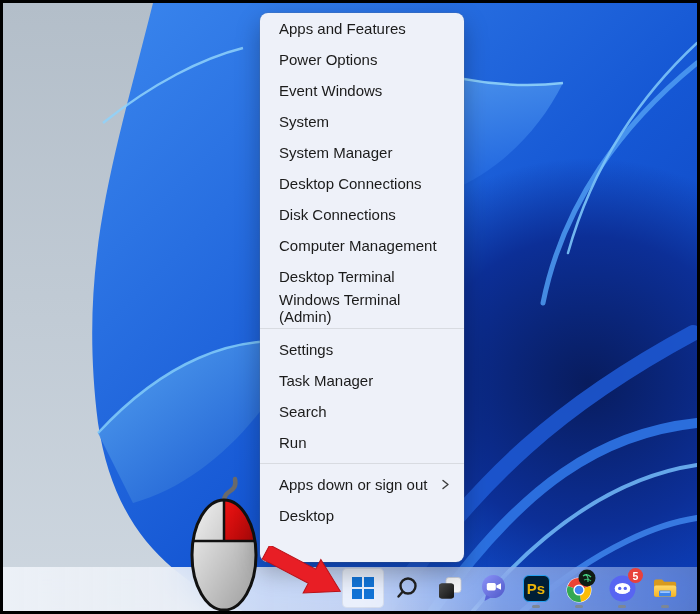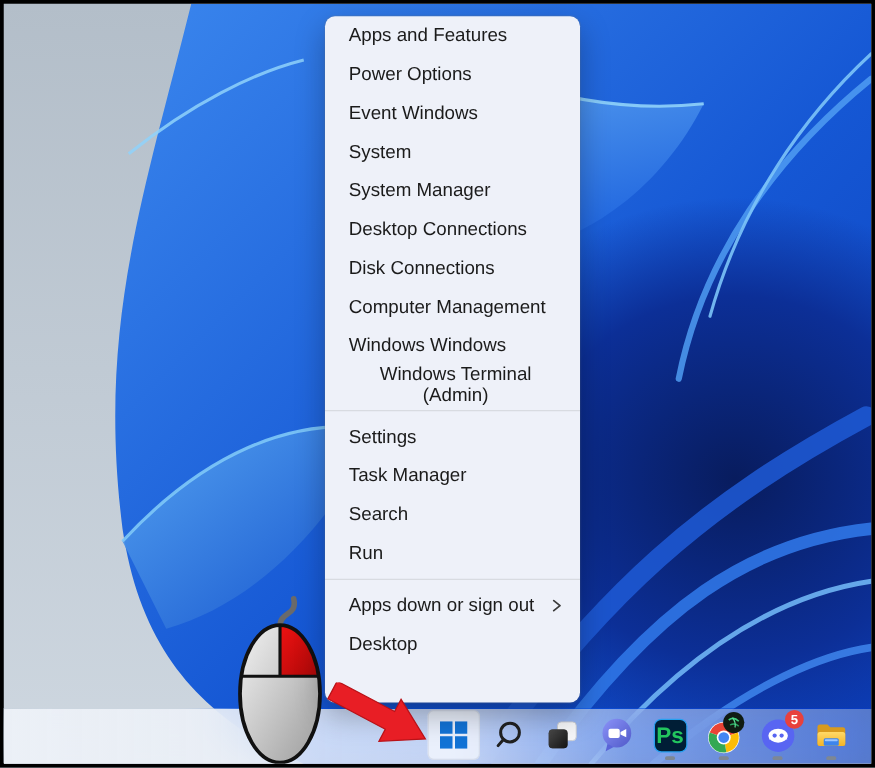--- a/index.html
+++ b/index.html
@@ -17,35 +17,35 @@
     background:linear-gradient(90deg,
       rgba(238,242,248,.92) 0%, rgba(236,240,247,.82) 52%,
       rgba(196,209,236,.62) 72%, rgba(150,172,214,.55) 100%);
     backdrop-filter:blur(16px) saturate(1.3);
   }
   .tb-row{position:absolute;left:339px;top:1px;height:40px;display:flex;gap:3px;align-items:center;}
   .tb-cell{position:relative;width:40px;height:40px;display:flex;align-items:center;justify-content:center;border-radius:5px;cursor:pointer;}
   .tb-cell.start{width:42px;background:rgba(255,255,255,.65);box-shadow:0 0 0 1px rgba(180,190,205,.35) inset;}
   .run-dash{position:absolute;bottom:0px;left:50%;transform:translateX(-50%);width:8px;height:3px;border-radius:2px;background:#7d8794;}
   .ps-box{width:27px;height:27px;border-radius:6px;background:#001e36;border:1.5px solid #26a0f0;
-          color:#22c55e;font-size:18px;font-weight:bold;display:flex;align-items:center;justify-content:center;}
+          color:#eab308;font-size:15px;font-weight:bold;display:flex;align-items:center;justify-content:center;}
   .badge{position:absolute;top:0px;right:-1px;width:15px;height:15px;border-radius:50%;
          background:#e8413c;color:#fff;font-size:10.5px;font-weight:bold;
          display:flex;align-items:center;justify-content:center;}
 
   
   .menu{
     position:absolute;left:257px;top:10px;width:204px;height:549px;
     background:#eef1f9;border-radius:8px;
     box-shadow:0 10px 24px rgba(0,0,0,.28), 0 0 0 1px rgba(110,120,140,.18);
     padding:0;z-index:30;
   }
   .menu-item{
     position:relative;height:31px;display:flex;align-items:center;
-    padding-left:19px;padding-right:14px;font-size:15px;color:#1b1b1b;cursor:pointer;text-align:center;
+    padding-left:19px;padding-right:14px;font-size:15px;color:#1b1b1b;cursor:pointer;
   }
   .menu-sep{height:1px;background:#d8dbe1;margin:5px 0;}
   .chev{position:absolute;right:13px;top:9px;}
 
   
   .mouse-g{position:absolute;left:186px;top:468px;z-index:20;}
   .arrow-g{position:absolute;left:255px;top:543px;z-index:40;}
 </style>
 </head>
 <body>
@@ -225,21 +225,21 @@
 
   <div class="menu">
     <div class="menu-item">Apps and Features</div>
     <div class="menu-item">Power Options</div>
     <div class="menu-item">Event Windows</div>
     <div class="menu-item">System</div>
     <div class="menu-item">System Manager</div>
     <div class="menu-item">Desktop Connections</div>
     <div class="menu-item">Disk Connections</div>
     <div class="menu-item">Computer Management</div>
-    <div class="menu-item">Windows Windows</div>
+    <div class="menu-item">Desktop Terminal</div>
     <div class="menu-item">Windows Terminal (Admin)</div>
     <div class="menu-sep"></div>
     <div class="menu-item">Settings</div>
     <div class="menu-item">Task Manager</div>
     <div class="menu-item">Search</div>
     <div class="menu-item">Run</div>
     <div class="menu-sep"></div>
     <div class="menu-item">
       <span>Apps down or sign out</span>
       <svg class="chev" width="11" height="13" viewBox="0 0 11 13">

